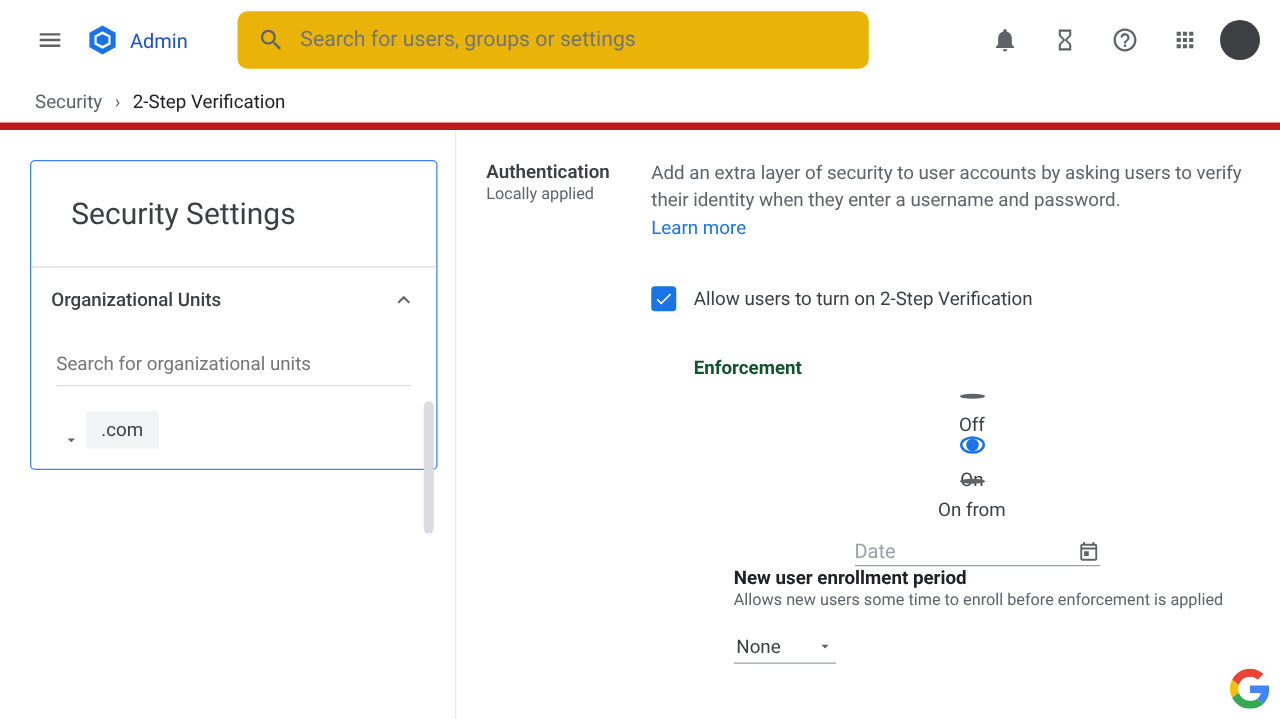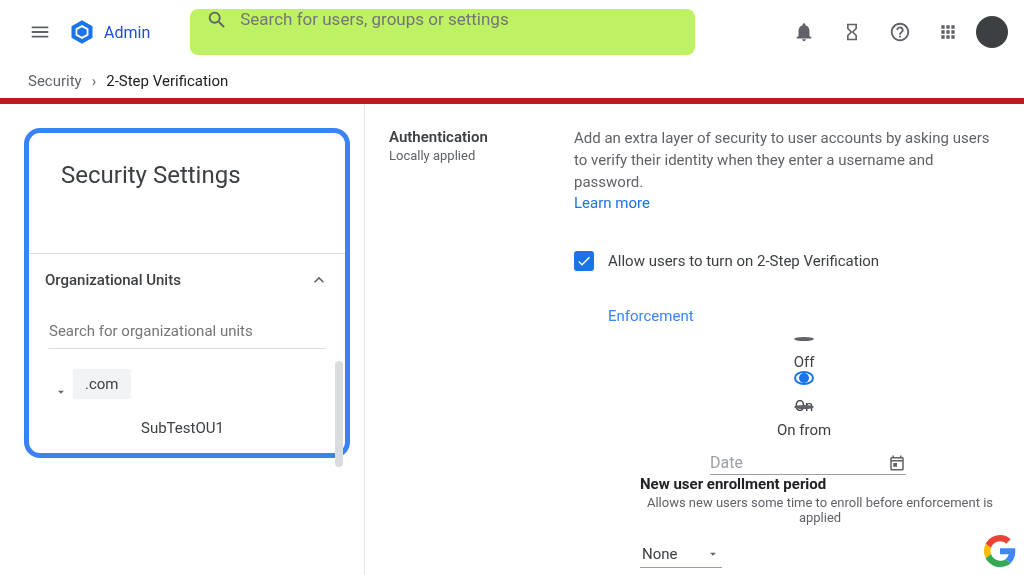--- a/index.html
+++ b/index.html
@@ -3,77 +3,77 @@
 <meta charset="utf-8">
 <style>
   * { box-sizing: border-box; margin: 0; padding: 0; font-family: 'Google Sans', Roboto, Arial, sans-serif; }
   body { width: 1024px; height: 575px; overflow: hidden; background: #fff; color: #202124; }
 
   
   .header { display: flex; align-items: center; height: 64px; padding: 0 16px; }
   .menu-btn { width: 48px; height: 48px; display:flex; align-items:center; justify-content:center; border-radius:50%; cursor:pointer; }
   .logo-wrap { display:flex; align-items:center; gap:8px; margin-left:4px; margin-right:40px; }
   .logo-text { font-size: 16px; color:#1d4ed8; }
-  .search-box { flex:0 0 505px; height:46px; background:#bef264; border-radius:8px; display:flex; align-items:flex-start; padding:0 16px; }
+  .search-box { flex:0 0 505px; height:46px; background:#eab308; border-radius:8px; display:flex; align-items:center; padding:0 16px; }
   .search-box input { border:none; background:transparent; font-size:17px; color:#5f6368; flex:1; outline:none; margin-left:12px; }
   .header-icons { margin-left:auto; display:flex; align-items:center; gap:8px; }
   .hicon { width:40px; height:40px; display:flex; align-items:center; justify-content:center; border-radius:50%; cursor:pointer; }
   .avatar { width:32px; height:32px; border-radius:50%; background:#3c4043; }
 
   
   .breadcrumb { height:40px; display:flex; align-items:center; padding:0 28px; font-size:15px; color:#5f6368; border-bottom:6px solid #b91c1c; }
   .breadcrumb .sep { margin:0 10px; color:#5f6368; }
   .breadcrumb .current { color:#202124; }
 
   
   .main { display:flex; height: calc(575px - 64px - 40px); }
   .left { width:365px; border-right:1px solid #e8eaed; padding:24px 14px 0 24px; }
   .right { flex:1; padding:24px 24px 0 24px; overflow:hidden; position:relative; }
 
   
-  .panel { border:5px solid #3b82f6; border-radius:16px; }
+  .panel { border:1px solid #3b82f6; border-radius:4px; }
   .panel-title { padding:28px 32px; font-size:24px; color:#3c4043; }
-  .section-head { display:flex; align-items:center; justify-content:space-between; padding:16px; border-top:1px solid #dadce0; font-size:15px; color:#3c4043; font-weight:500; cursor:pointer;margin-top:36px; }
+  .section-head { display:flex; align-items:center; justify-content:space-between; padding:16px; border-top:1px solid #dadce0; font-size:15px; color:#3c4043; font-weight:500; cursor:pointer; }
   .ou-body { padding: 8px 0 16px 0; position:relative; }
   .ou-search { margin: 0 20px 12px 20px; }
   .ou-search input { width:100%; border:none; border-bottom:1px solid #dadce0; padding:8px 0; font-size:15px; color:#5f6368; outline:none; background:transparent; }
   .ou-tree { position:relative; }
   .ou-row { display:flex; align-items:flex-end; height:38px; padding-left:20px; font-size:15px; color:#3c4043; }
   .ou-row.level1 { padding-left:52px; }
   .ou-row.level2 { padding-left:112px; }
   .ou-row .caret { width:24px; display:flex; justify-content:center; }
   .ou-row .label { padding:6px 12px; border-radius:2px; }
   .ou-row.selected .label { background:#f1f3f4; }
   .scrollbar-thumb { position:absolute; right:2px; top:0; width:8px; height:106px; background:#dadce0; border-radius:4px; }
   .groups-row { border-top:1px solid #dadce0; }
 
   
-  .right-row { display:flex; gap:85px; }
+  .right-row { display:flex; gap:32px; }
   .right-label { flex:0 0 100px; }
   .right-label .t1 { font-size:15px; font-weight:600; color:#3c4043; }
   .right-label .t2 { font-size:13px; color:#5f6368; margin-top:2px; }
   .right-body { flex:1; }
   .desc { font-size:15px; color:#5f6368; line-height:1.45; }
   .learn { color:#1a73e8; }
   .check-row { display:flex; align-items:center; gap:14px; margin-top:36px; }
   .checkbox { width:20px; height:20px; background:#1a73e8; border-radius:3px; display:flex; align-items:center; justify-content:center; }
   .check-label { font-size:15px; color:#3c4043; }
 
   .subsection { margin-left:34px; margin-top:36px; }
-  .sub-title { font-size:15px; font-weight:400; color:#3b82f6; margin-bottom:12px; }
+  .sub-title { font-size:15px; font-weight:700; color:#14532d; margin-bottom:12px; }
   .radio-row { display:flex; align-items:center; gap:12px; height:34px; font-size:15px; color:#3c4043;flex-direction:column; }
   .radio { width:20px; height:20px; border:2px solid #5f6368; border-radius:50%; display:flex; align-items:center; justify-content:center; }
   .radio.on { border-color:#1a73e8; }
   .radio.on::after { content:''; width:10px; height:10px; background:#1a73e8; border-radius:50%; }
   .date-input { margin-left:8px; display:flex; align-items:center; border-bottom:1px solid #9aa0a6; width:196px; padding:2px 0;justify-content:space-between; }
   .date-input span { color:#9aa0a6; font-size:16px; flex:1; }
 
   .sub2 { margin-left:66px; margin-top:36px; }
   .sub2 .h { font-size:15px; font-weight:700; color:#202124; }
-  .sub2 .d { font-size:13px; color:#5f6368; margin-top:2px;text-align:center; }
+  .sub2 .d { font-size:13px; color:#5f6368; margin-top:2px; }
   .select { margin-top:16px; display:inline-flex; align-items:center; gap:28px; border-bottom:1px solid #9aa0a6; padding:4px 2px; font-size:15px; color:#3c4043; cursor:pointer; }
 
   .glogo { position:absolute; right:8px; bottom:8px; width:32px; height:32px; }
 
   svg { display:block; }
 </style>
 </head>
 <body>
 
 <div class="header">
@@ -145,23 +145,20 @@
           <input type="text" placeholder="Search for organizational units" style="">
         </div>
         <div class="ou-tree">
           <div class="ou-row selected">
             <span class="caret">
               <svg width="14" height="14" viewBox="0 0 24 24">
                   <path fill="#5f6368" d="M7 10l5 5 5-5z"></path>
                 </svg>
             </span>
             <span class="label">.com</span>
-          </div>
-          <div class="ou-row level2">
-            <span>SubTestOU1</span>
           </div>
           <div class="scrollbar-thumb"></div>
         </div>
       </div>
 
     </div>
   </div>
 
   <div class="right">
     <div class="right-row">

